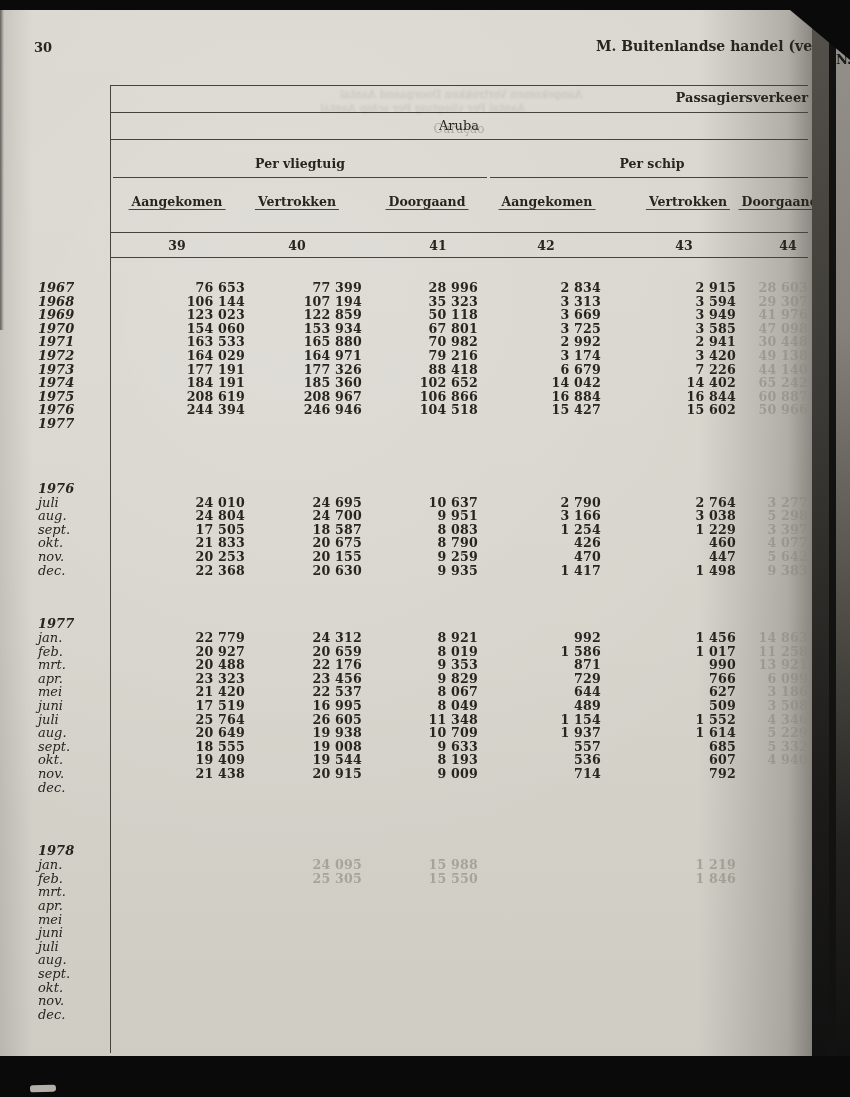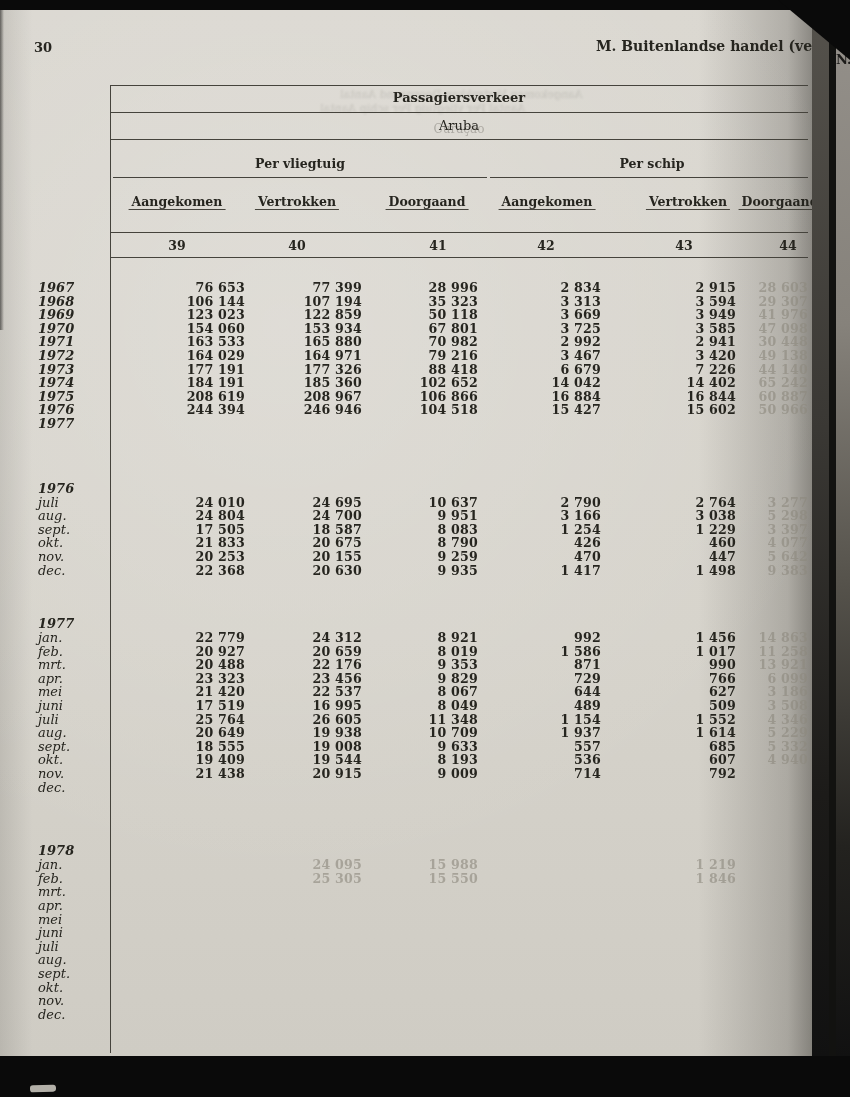--- a/index.html
+++ b/index.html
@@ -8,21 +8,21 @@
     background:
       radial-gradient(120% 90% at 35% 30%, rgba(255,255,255,0.18), rgba(255,255,255,0) 60%),
       linear-gradient(90deg, rgba(30,28,24,0.12), rgba(30,28,24,0) 4%, rgba(30,28,24,0) 86%, rgba(30,28,24,0.22) 97%, rgba(30,28,24,0.42)),
       linear-gradient(180deg,#dad7d0,#d6d3cb 60%,#cfccc4);}
   .pageno{position:absolute;top:30px;left:34px;font-weight:700;font-size:13px;}
   .hdr-right{position:absolute;top:28px;left:596px;font-weight:700;font-size:14px;white-space:nowrap;}
   
   .hl{position:absolute;left:110px;width:698px;height:1px;background:#45433c;}
   .hl1{top:75px}.hl2{top:102px}.hl3{top:129px}.hl4{top:222px}.hl5{top:247px}
   .vl{position:absolute;left:110px;top:75px;width:1px;height:968px;background:#45433c;}
-  .t-title{position:absolute;top:80px;left:110px;width:698px;text-align:center;font-weight:700;font-size:13px;}
+  .t-title{position:absolute;top:80px;left:110px;width:698px;text-align:right;font-weight:700;font-size:13px;}
   .t-sub{position:absolute;top:108px;left:110px;width:698px;text-align:center;font-size:13px;}
   .ghead{position:absolute;top:146px;transform:translateX(-50%);font-weight:700;font-size:12.5px;white-space:nowrap;}
   .g1{left:300px}.g2{left:652px}
   .gseg{position:absolute;top:167px;height:1px;background:#45433c;}
   .gs1{left:113px;width:374px}.gs2{left:490px;width:318px}
   .chead{position:absolute;top:184px;transform:translateX(-50%);border-bottom:1px solid #45433c;padding:0 3px 0;line-height:15px;font-weight:700;font-size:12.5px;white-space:nowrap;}
   .h0{left:177px}.h1{left:297px}.h2{left:427px}.h3{left:547px}.h4{left:688px}.h5{left:780px}
   .cnum{position:absolute;top:228px;transform:translateX(-50%);font-weight:700;font-size:12.5px;}
   .n0{left:177px}.n1{left:297px}.n2{left:438px}.n3{left:546px}.n4{left:684px}.n5{left:788px}
   
@@ -139,21 +139,21 @@
             <span class="cell c2">70 982</span>
             <span class="cell c3">2 992</span>
             <span class="cell c4">2 941</span>
             <span class="cell c5 ghost">30 448</span>
           </div>
           <div class="trow">
             <span class="lbl b">1972</span>
             <span class="cell c0">164 029</span>
             <span class="cell c1">164 971</span>
             <span class="cell c2">79 216</span>
-            <span class="cell c3">3 467</span>
+            <span class="cell c3">3 174</span>
             <span class="cell c4">3 420</span>
             <span class="cell c5 ghost">49 138</span>
           </div>
           <div class="trow">
             <span class="lbl b">1973</span>
             <span class="cell c0">177 191</span>
             <span class="cell c1">177 326</span>
             <span class="cell c2">88 418</span>
             <span class="cell c3">6 679</span>
             <span class="cell c4">7 226</span>

